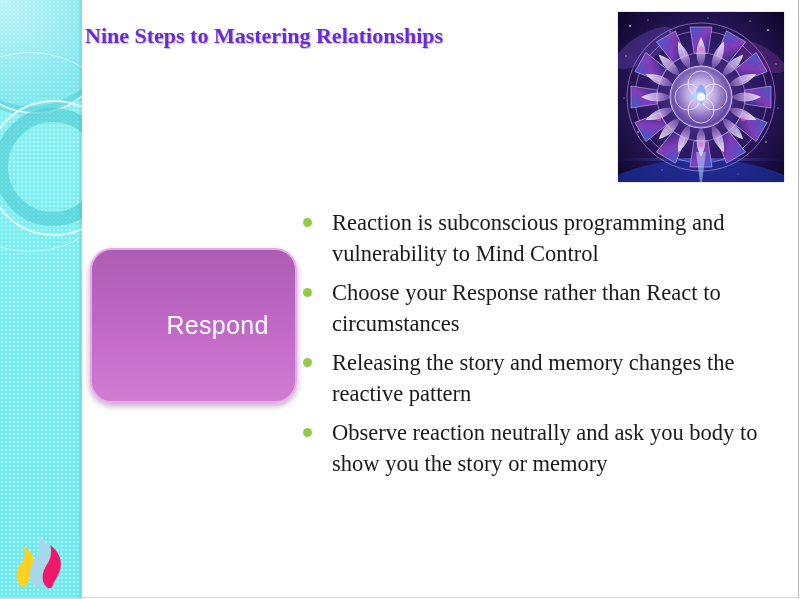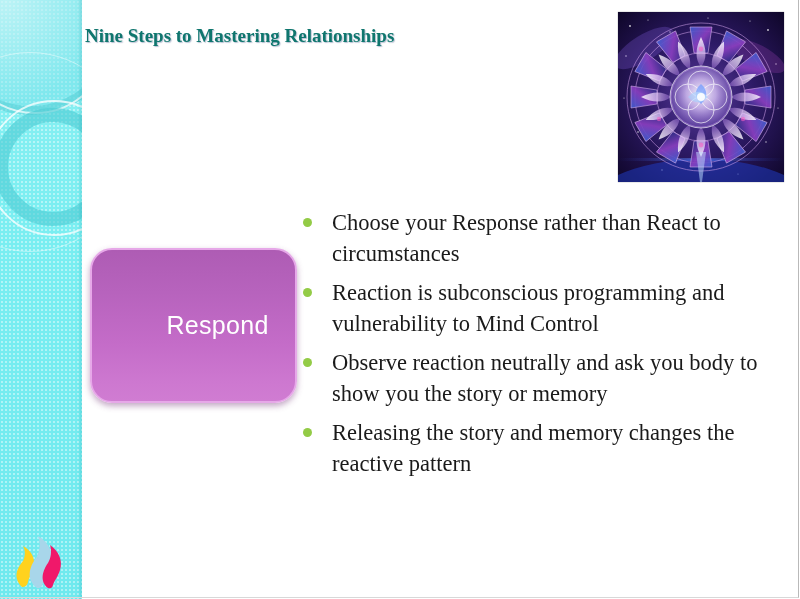--- a/index.html
+++ b/index.html
@@ -107,23 +107,23 @@
   }
 
   
   .title-block {
     position: absolute;
     left: 85px;
     top: 19px;
     width: 525px;
   }
   .title-line {
-    color: #0f766e;
+    color: #6d28d9;
     font-family: "Liberation Serif", serif;
-    font-size: 19px;
+    font-size: 22px;
     font-weight: bold;
     line-height: 34px;
     letter-spacing: 0px;
     text-shadow: 1px 1px 1px rgba(160,170,195,0.75);
     white-space: nowrap;
   }
 
   
   .picture {
     position: absolute;
@@ -410,35 +410,35 @@
   </div>
 
   <div class="respond-shape">
     <span class="respond-label">Respond</span>
   </div>
 
   <div class="bullets">
 
     <div class="bullet-row">
       <span class="bullet-mark"></span>
+      <span class="bullet-text">Reaction is subconscious programming and vulnerability to Mind Control</span>
+    </div>
+
+    <div class="bullet-row">
+      <span class="bullet-mark"></span>
       <span class="bullet-text">Choose your Response rather than React to circumstances</span>
     </div>
 
     <div class="bullet-row">
       <span class="bullet-mark"></span>
-      <span class="bullet-text">Reaction is subconscious programming and vulnerability to Mind Control</span>
+      <span class="bullet-text">Releasing the story and memory changes the reactive pattern</span>
     </div>
 
     <div class="bullet-row">
       <span class="bullet-mark"></span>
       <span class="bullet-text">Observe reaction neutrally and ask you body to show you the story or memory</span>
     </div>
 
-    <div class="bullet-row">
-      <span class="bullet-mark"></span>
-      <span class="bullet-text">Releasing the story and memory changes the reactive pattern</span>
-    </div>
-
 
   </div>
 
   <div class="slide-border"></div>
 </div>
 
 </body></html>

